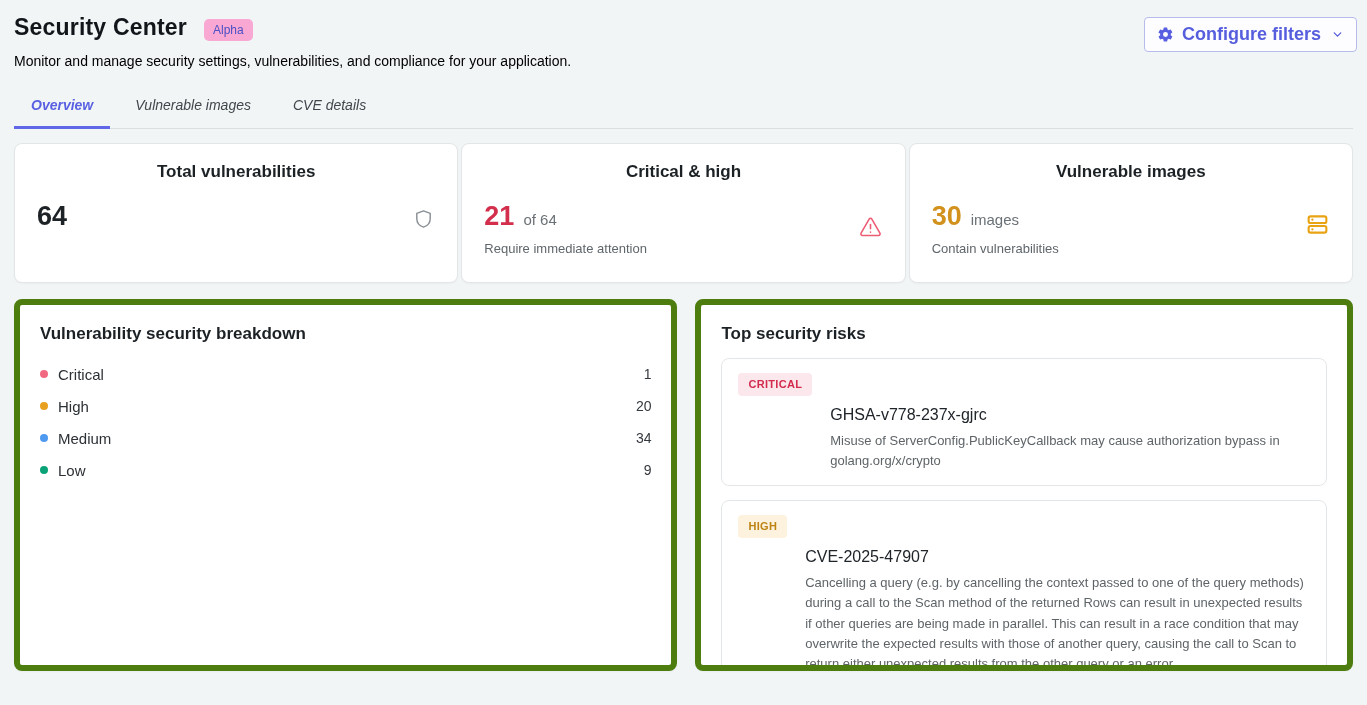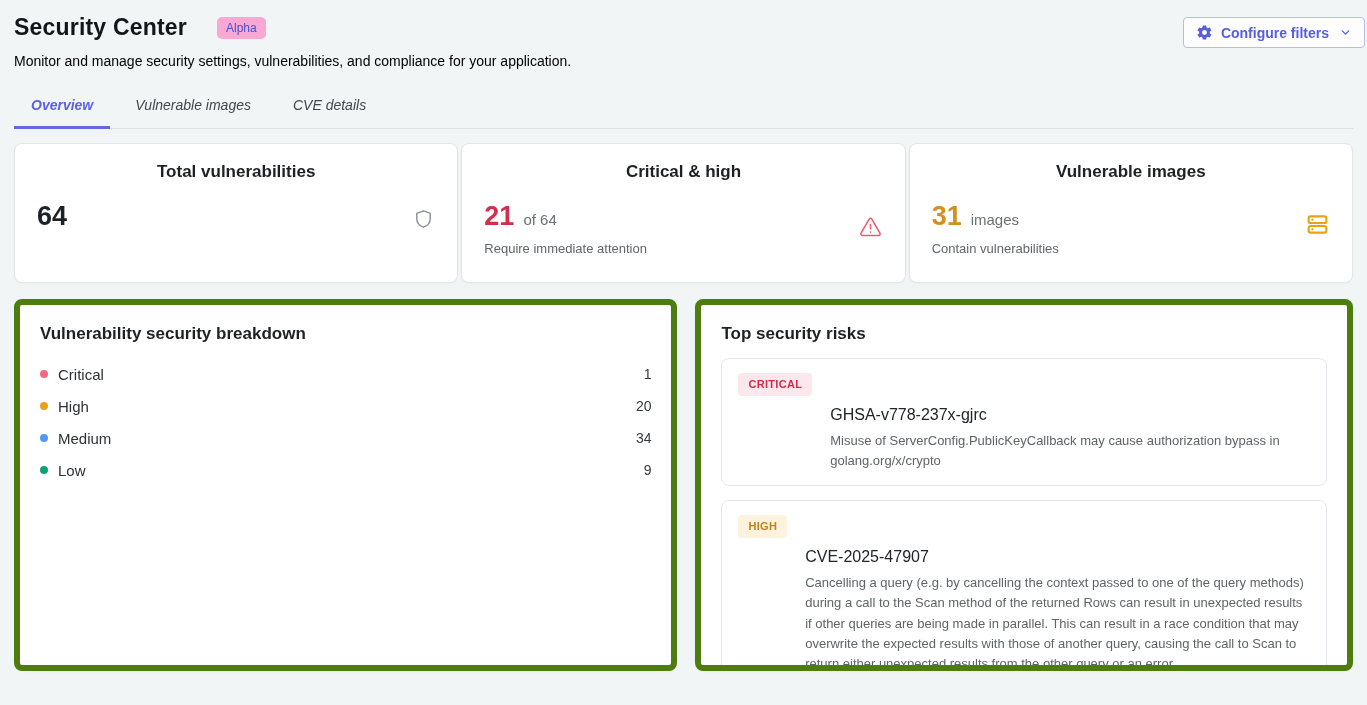--- a/index.html
+++ b/index.html
@@ -7,34 +7,34 @@
   body {
     font-family:"Liberation Sans","DejaVu Sans",sans-serif;
     background:#f1f5f6;
     color:#1d2226;
     overflow:hidden;
   }
   .page { position:relative; width:1367px; height:705px; }
 
   
   .header { padding:14px 14px 0 14px; position:relative; }
-  .title-row { display:flex; align-items:center; gap:30px; }
+  .title-row { display:flex; align-items:flex-end; gap:17px; }
   .page-title { font-size:23px; font-weight:700; color:#121519; letter-spacing:.2px; }
   .alpha-badge {
     background:#f9a8d4; color:#4b50c5; font-size:12px; font-weight:400;
     padding:5px 9px; border-radius:5px; line-height:1;
   }
   .subtitle { margin-top:12px; font-size:14px; color:#000000; }
 
   .configure-btn {
-    position:absolute; top:17px; right:2px;
+    position:absolute; top:17px; right:10px;
     display:flex; align-items:center; gap:8px;
     border:1px solid #b6bbec; border-radius:4px; background:#fdfdff;
     padding:6px 12px; cursor:pointer;
-    color:#565ede; font-size:14px; font-weight:700;
+    color:#565ede; font-size:18px; font-weight:700;
     font-family:inherit;
   }
   .configure-btn .chev { display:flex; margin-left:2px; }
 
   
   .tabs { display:flex; margin:22px 14px 0 14px; border-bottom:1px solid #dadfe1;font-style:italic; }
   .tab {
     padding:6px 17px 13px 17px; font-size:14px; color:#40464c; cursor:pointer;
     border-bottom:3px solid transparent; margin-bottom:-1px; margin-right:8px;
   }
@@ -157,21 +157,21 @@
             <path d="M10.7 4.9L2.95 18.3a1.5 1.5 0 0 0 1.3 2.25h15.5a1.5 1.5 0 0 0 1.3-2.25L13.3 4.9a1.5 1.5 0 0 0-2.6 0z"></path>
             <path d="M12 10v4.2"></path>
             <path d="M12 17.4h.01"></path>
           </svg>
       </span>
     </div>
 
     <div class="stat-card">
       <div class="stat-title">Vulnerable images</div>
       <div class="stat-value-row">
-        <span class="stat-value amber">31</span>
+        <span class="stat-value amber">30</span>
         <span class="stat-suffix">images</span>
       </div>
       <div class="stat-subtext">Contain vulnerabilities</div>
       <span class="stat-icon" style="top:68px;">
         <svg viewBox="0 0 24 24" width="25" height="25" fill="none" stroke="#e9a312" stroke-width="2">
             <rect x="3.5" y="4.2" width="17" height="6.4" rx="1.8"></rect>
             <rect x="3.5" y="13.4" width="17" height="6.4" rx="1.8"></rect>
             <path stroke-linecap="round" stroke-width="2.2" d="M7.1 7.4h.01M7.1 16.6h.01"></path>
           </svg>
       </span>

